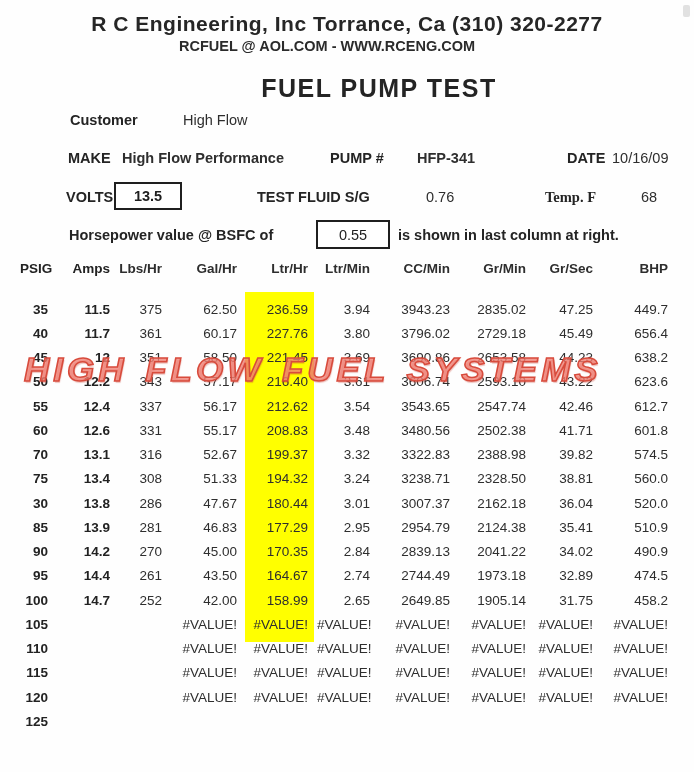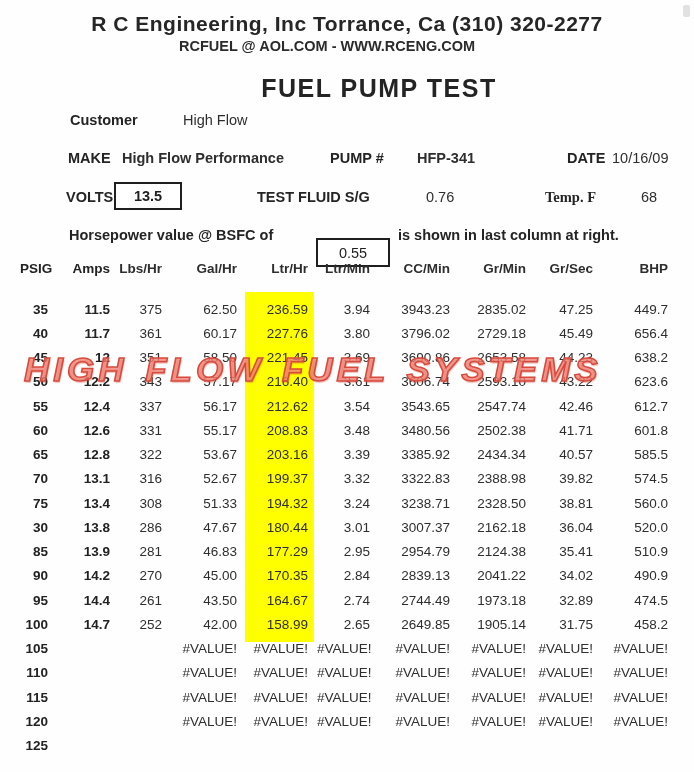--- a/index.html
+++ b/index.html
@@ -110,21 +110,21 @@
   <span class="val" style="left:612px; top:150px;">10/16/09</span>
 
   <span class="lbl" style="left:66px; top:189px;">VOLTS</span>
   <div class="inbox bold" style="left:114px; top:182px; width:64px; height:24px;">13.5</div>
   <span class="lbl" style="left:257px; top:189px;">TEST FLUID  S/G</span>
   <span class="val" style="left:426px; top:189px;">0.76</span>
   <span class="lbl" style="left:545px; top:189px;font-family:Liberation Serif, serif;">Temp. F</span>
   <span class="val" style="left:641px; top:189px;">68</span>
 
   <span class="lbl" style="left:69px; top:227px;">Horsepower value @  BSFC of</span>
-  <div class="inbox" style="left:316px; top:220px; width:70px; height:25px;margin-top:18px;">0.55</div>
+  <div class="inbox" style="left:316px; top:220px; width:70px; height:25px;">0.55</div>
   <span class="lbl" style="left:398px; top:227px;">is shown in last column at right.</span>
 
   <div class="highlight-col" style="background: rgb(255, 255, 0);"></div>
 
   <div class="thead grid-row">
       <span class="tcell c0">PSIG</span>
       <span class="tcell c1">Amps</span>
       <span class="tcell c2">Lbs/Hr</span>
       <span class="tcell c3">Gal/Hr</span>
       <span class="tcell c4">Ltr/Hr</span>
@@ -201,32 +201,20 @@
         <span class="tcell c2">331</span>
         <span class="tcell c3">55.17</span>
         <span class="tcell c4">208.83</span>
         <span class="tcell c5">3.48</span>
         <span class="tcell c6">3480.56</span>
         <span class="tcell c7">2502.38</span>
         <span class="tcell c8">41.71</span>
         <span class="tcell c9">601.8</span>
       </div>
       <div class="trow grid-row">
-        <span class="tcell c0">65</span>
-        <span class="tcell c1">12.8</span>
-        <span class="tcell c2">322</span>
-        <span class="tcell c3">53.67</span>
-        <span class="tcell c4">203.16</span>
-        <span class="tcell c5">3.39</span>
-        <span class="tcell c6">3385.92</span>
-        <span class="tcell c7">2434.34</span>
-        <span class="tcell c8">40.57</span>
-        <span class="tcell c9">585.5</span>
-      </div>
-      <div class="trow grid-row">
         <span class="tcell c0">70</span>
         <span class="tcell c1">13.1</span>
         <span class="tcell c2">316</span>
         <span class="tcell c3">52.67</span>
         <span class="tcell c4">199.37</span>
         <span class="tcell c5">3.32</span>
         <span class="tcell c6">3322.83</span>
         <span class="tcell c7">2388.98</span>
         <span class="tcell c8">39.82</span>
         <span class="tcell c9">574.5</span>

